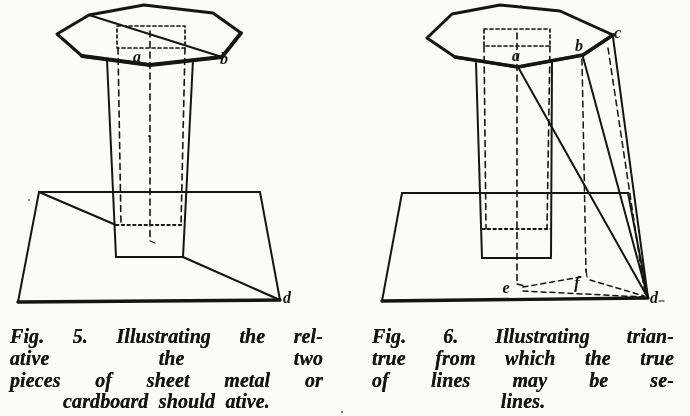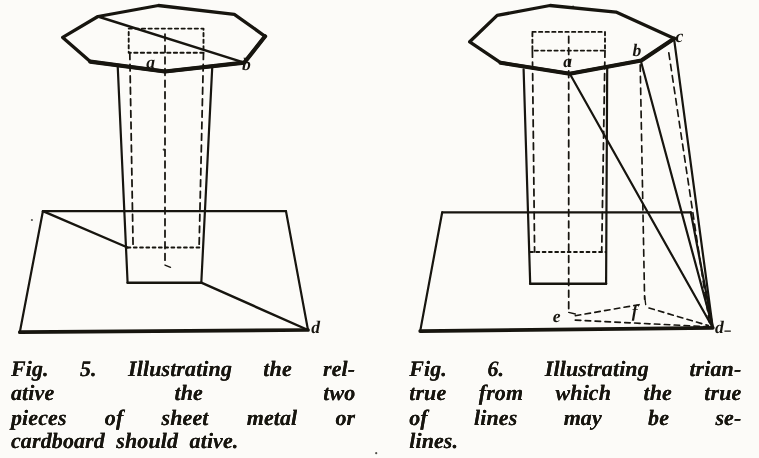--- a/index.html
+++ b/index.html
@@ -27,21 +27,21 @@
   .cap6 { left:372px; top:326px; width:302px; }
   .fig.right .cap6 { left:27px; } 
   .cap-line {
     display:flex; justify-content:space-between;
     font-family:"Liberation Serif", serif;
     font-style:italic; font-weight:700;
     font-size:20px; line-height:21.8px;
     letter-spacing:0.1px; white-space:nowrap;
     text-shadow:0 0 0.5px currentColor;
   }
-  .cap-line.last { justify-content:flex-start; gap:0.52em;font-style:italic; }
+  .cap-line.last { justify-content:center; gap:0.52em;font-style:italic; }
   .speck { position:absolute; background:var(--ink); border-radius:50%; opacity:.75; }
 </style>
 </head>
 <body>
 
 <div class="page">
 
   <figure class="fig left">
     <svg class="drawing" width="345" height="322" viewBox="0 0 345 322">
       <g fill="none" stroke="currentColor" stroke-linejoin="round" stroke-linecap="round">

